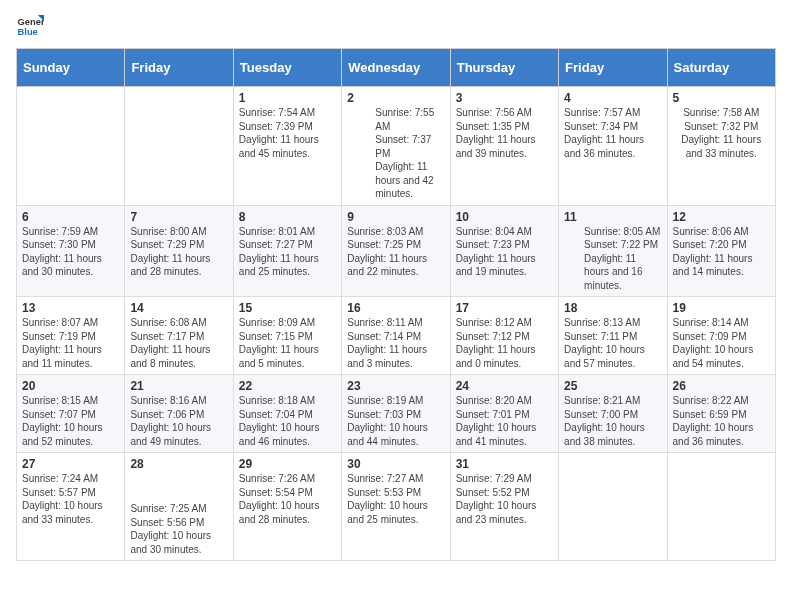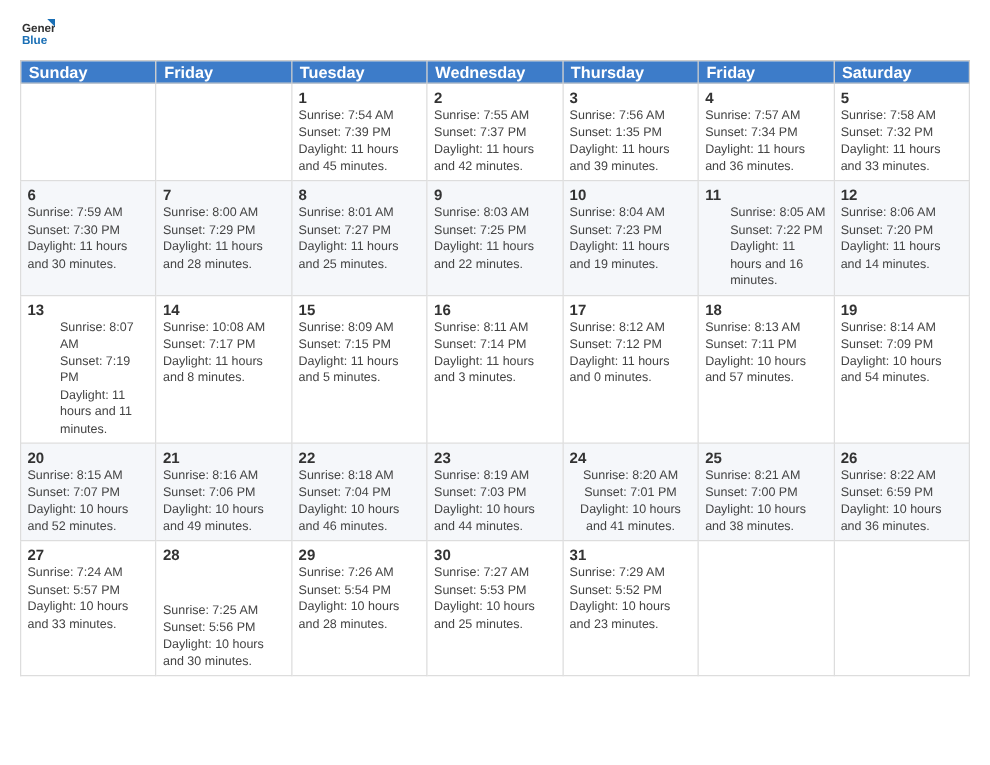--- a/index.html
+++ b/index.html
@@ -47,21 +47,21 @@
     }
     .calendar-table {
       width: 100%;
       border-collapse: collapse;
       table-layout: fixed;
     }
     .calendar-table th {
       background-color: #3d7cc9;
       color: #fff;
       text-align: left;
-      padding: 1px 6px;
+      padding: 11px 6px;
       font-size: 13px;
       font-weight: bold;
       border: 1px solid #ccc;
     }
     .calendar-table td {
       vertical-align: top;
       padding: 4px 5px;
       border: 1px solid #ddd;
       font-size: 10.5px;
       color: #333;
@@ -124,39 +124,39 @@
           <td class="empty-cell"></td>
           <td class="empty-cell"></td>
           <td>
             <span class="day-number">1</span>
             <div class="day-info" style="white-space: pre-line;">Sunrise: 7:54 AM
 Sunset: 7:39 PM
 Daylight: 11 hours and 45 minutes.</div>
           </td>
           <td>
             <span class="day-number">2</span>
-            <div class="day-info" style="white-space: pre-line;">Sunrise: 7:55 AM
+            <div class="day-info" style="white-space: pre-line; margin-left: 28px;">Sunrise: 7:55 AM
 Sunset: 7:37 PM
 Daylight: 11 hours and 42 minutes.</div>
           </td>
           <td>
             <span class="day-number">3</span>
             <div class="day-info" style="white-space: pre-line;">Sunrise: 7:56 AM
 Sunset: 1:35 PM
 Daylight: 11 hours and 39 minutes.</div>
           </td>
           <td>
             <span class="day-number">4</span>
             <div class="day-info" style="white-space: pre-line;">Sunrise: 7:57 AM
 Sunset: 7:34 PM
 Daylight: 11 hours and 36 minutes.</div>
           </td>
           <td>
             <span class="day-number">5</span>
-            <div class="day-info" style="white-space: pre-line;">Sunrise: 7:58 AM
+            <div class="day-info" style="white-space: pre-line; text-align: center;">Sunrise: 7:58 AM
 Sunset: 7:32 PM
 Daylight: 11 hours and 33 minutes.</div>
           </td>
         </tr>
         <tr class="row-even">
           <td>
             <span class="day-number">6</span>
             <div class="day-info" style="white-space: pre-line;">Sunrise: 7:59 AM
 Sunset: 7:30 PM
 Daylight: 11 hours and 30 minutes.</div>
@@ -194,27 +194,27 @@
           <td>
             <span class="day-number">12</span>
             <div class="day-info" style="white-space: pre-line;">Sunrise: 8:06 AM
 Sunset: 7:20 PM
 Daylight: 11 hours and 14 minutes.</div>
           </td>
         </tr>
         <tr class="row-odd">
           <td>
             <span class="day-number">13</span>
-            <div class="day-info" style="white-space: pre-line; margin-left: 26px;">Sunrise: 8:07 AM
+            <div class="day-info" style="white-space: pre-line;">Sunrise: 8:07 AM
 Sunset: 7:19 PM
 Daylight: 11 hours and 11 minutes.</div>
           </td>
           <td>
             <span class="day-number">14</span>
-            <div class="day-info" style="white-space: pre-line;">Sunrise: 10:08 AM
+            <div class="day-info" style="white-space: pre-line;">Sunrise: 6:08 AM
 Sunset: 7:17 PM
 Daylight: 11 hours and 8 minutes.</div>
           </td>
           <td>
             <span class="day-number">15</span>
             <div class="day-info" style="white-space: pre-line;">Sunrise: 8:09 AM
 Sunset: 7:15 PM
 Daylight: 11 hours and 5 minutes.</div>
           </td>
           <td>
@@ -262,21 +262,21 @@
 Daylight: 10 hours and 46 minutes.</div>
           </td>
           <td>
             <span class="day-number">23</span>
             <div class="day-info" style="white-space: pre-line;">Sunrise: 8:19 AM
 Sunset: 7:03 PM
 Daylight: 10 hours and 44 minutes.</div>
           </td>
           <td>
             <span class="day-number">24</span>
-            <div class="day-info" style="white-space: pre-line; text-align: center;">Sunrise: 8:20 AM
+            <div class="day-info" style="white-space: pre-line;">Sunrise: 8:20 AM
 Sunset: 7:01 PM
 Daylight: 10 hours and 41 minutes.</div>
           </td>
           <td>
             <span class="day-number">25</span>
             <div class="day-info" style="white-space: pre-line;">Sunrise: 8:21 AM
 Sunset: 7:00 PM
 Daylight: 10 hours and 38 minutes.</div>
           </td>
           <td>

